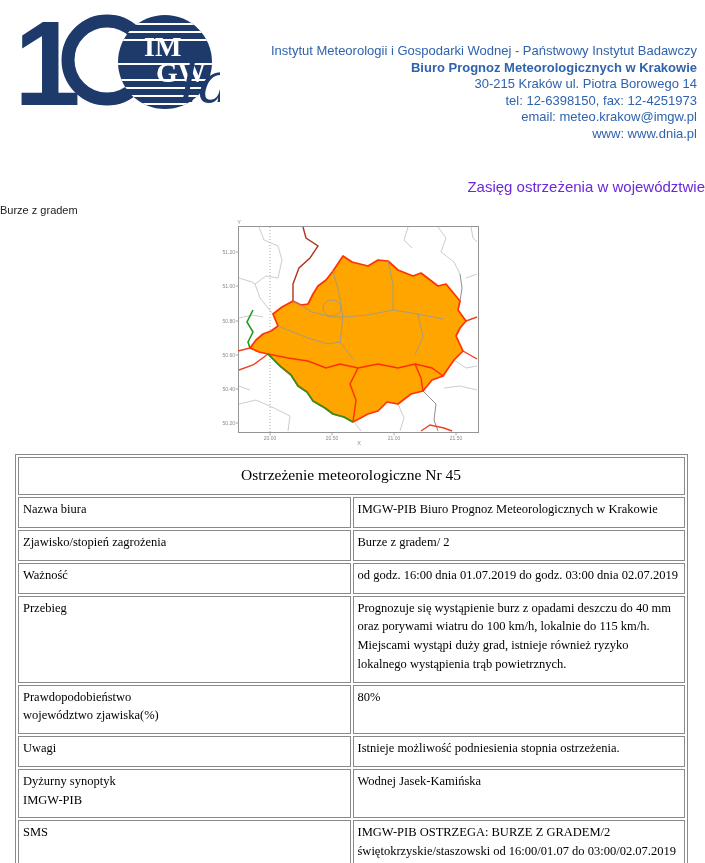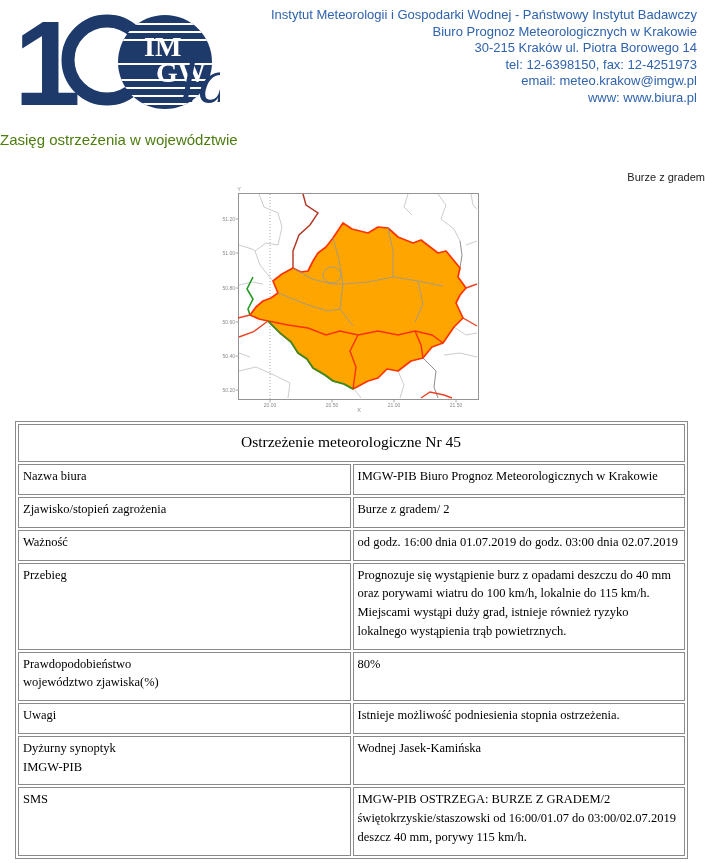--- a/index.html
+++ b/index.html
@@ -2,26 +2,26 @@
 <html lang="pl"><head>
 <meta charset="utf-8">
 <style>
   html,body{margin:0;padding:0;background:#fff;}
   body{width:705px;min-height:863px;font-family:"Liberation Sans",sans-serif;}
   .page{width:705px;position:relative;}
 
   
   .hdr{display:flex;justify-content:space-between;align-items:flex-start;padding:6px 8px 0 14px;}
   .logo{flex:0 0 auto;}
-  .hdr-text{text-align:right;color:#2f63ad;font:13px/16.5px "Liberation Sans",sans-serif;padding-top:1px;}
-  .hline.bold{font-weight:normal;}
-
-  
-  .page-title{font:15px "Liberation Sans",sans-serif;font-weight:400;text-align:left;margin:17px 0 0;color:#4d7c0f;}
-  .map-title{text-align:right;font:11px "Liberation Sans",sans-serif;color:#222;margin-top:23px;}
+  .hdr-text{text-align:right;color:#2f63ad;font:13px/16.5px "Liberation Sans",sans-serif;padding-top:1px;margin-top:36px;}
+  .hline.bold{font-weight:bold;}
+
+  
+  .page-title{font:15px "Liberation Sans",sans-serif;font-weight:400;text-align:right;margin:36px 0 0;color:#6d28d9;}
+  .map-title{text-align:left;font:11px "Liberation Sans",sans-serif;color:#222;margin-top:9px;}
   .map-block svg{display:block;margin:2px auto 0;}
 
   
   .axis{stroke:#949494;fill:none;stroke-width:1;}
   .tick-line{stroke:#949494;stroke-width:0.8;}
   .tick-txt{font:5px "Liberation Sans",sans-serif;fill:#8a8a8a;}
   .axis-name{font:5.5px "Liberation Sans",sans-serif;fill:#8a8a8a;}
   .gline{stroke:#cccccc;stroke-width:1;fill:none;}
   .gline2{stroke:#8f8f8f;stroke-width:1;fill:none;}
   .dotline{stroke:#9a9a9a;stroke-width:0.8;stroke-dasharray:1,2;fill:none;}
@@ -74,21 +74,21 @@
       </g>
       <text class="logo-lat" x="166" y="96">lat</text>
     </svg>
 
     <div class="hdr-text">
       <div class="hline">Instytut Meteorologii i Gospodarki Wodnej - Państwowy Instytut Badawczy</div>
       <div class="hline bold">Biuro Prognoz Meteorologicznych w Krakowie</div>
       <div class="hline">30-215 Kraków ul. Piotra Borowego 14</div>
       <div class="hline">tel: 12-6398150, fax: 12-4251973</div>
       <div class="hline">email: meteo.krakow@imgw.pl</div>
-      <div class="hline">www: www.biura.pl</div>
+      <div class="hline">www: www.dnia.pl</div>
     </div>
   </header>
 
   <div class="page-title">Zasięg ostrzeżenia w województwie</div>
 
   <div class="map-block">
     <div class="map-title">Burze z gradem</div>
 
     <svg class="map" width="262" height="228" viewBox="0 0 262 228">
 

